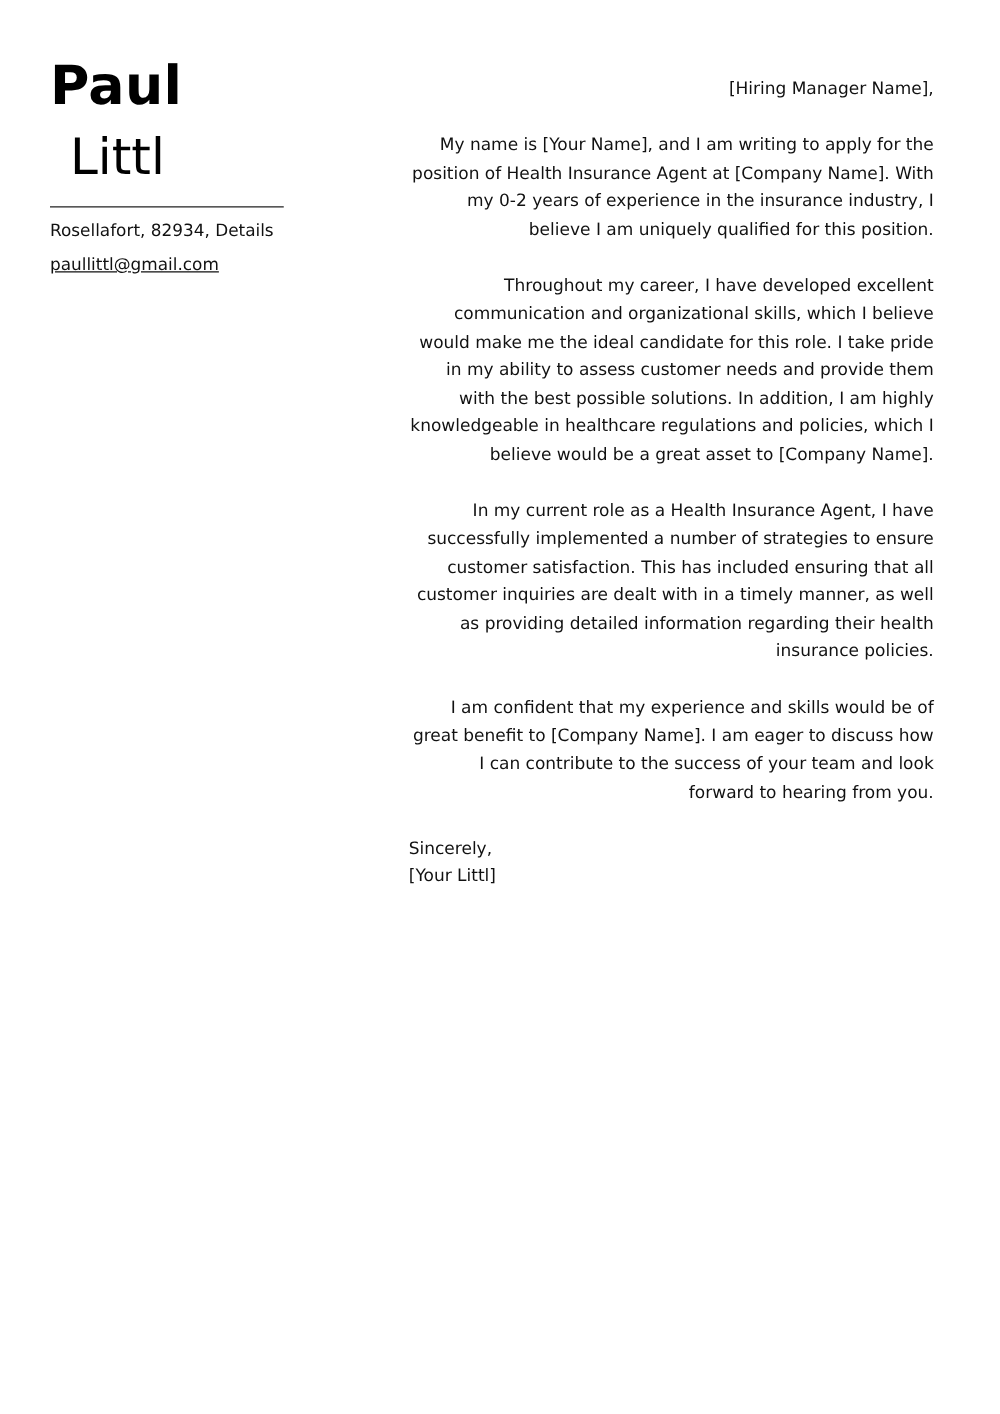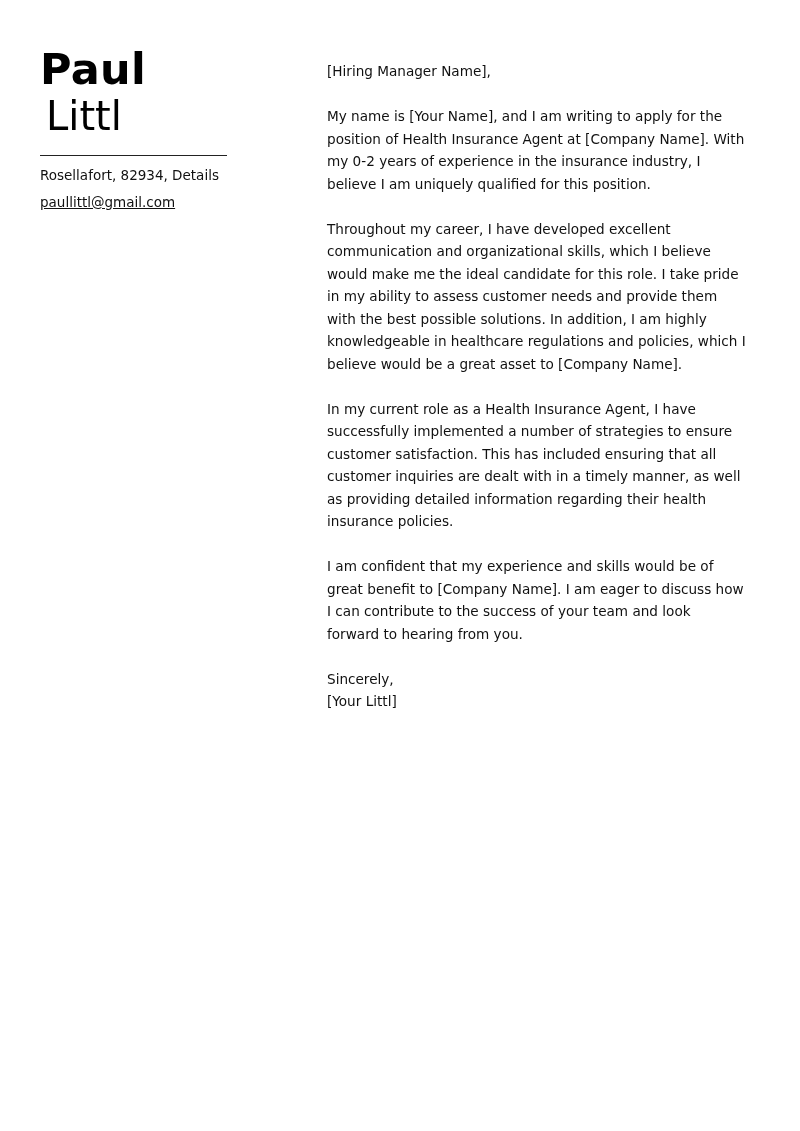--- a/index.html
+++ b/index.html
@@ -26,21 +26,21 @@
       line-height: 42px;
       font-weight: 700;
       letter-spacing: 0.3px;
       margin: 0;
       color: #000;
     }
     .name-last {
       font-size: 40px;
       line-height: 40px;
       font-weight: 400;
-      margin: 6px;
+      margin: 16px;
       color: #000;
     }
     .job-title {
       margin-top: 12px;
       font-size: 17px;
       line-height: 22px;
       color: #000;
     }
     .divider {
       margin-top: 19px;
@@ -79,20 +79,21 @@
       position: absolute;
       left: 327px;
       top: 60px;
       width: 420px;
       font-size: 13.6px;
       line-height: 22.5px;
       color: #111;
     }
     .letter p {
       margin: 0 0 22.5px 0;
+      text-align: right;
     }
     .letter .closing {
       margin: 0;
     }
   </style>
 </head>
 <body>
 
 <aside class="sidebar">
   <h1 class="name-first">Paul</h1>

